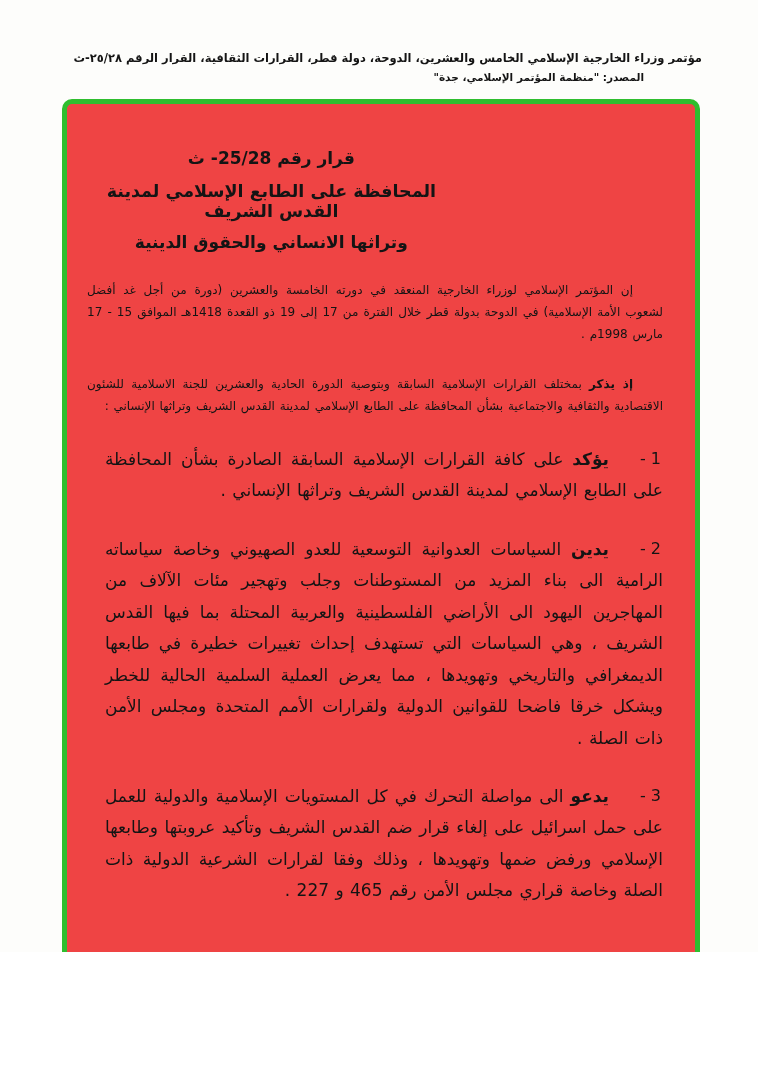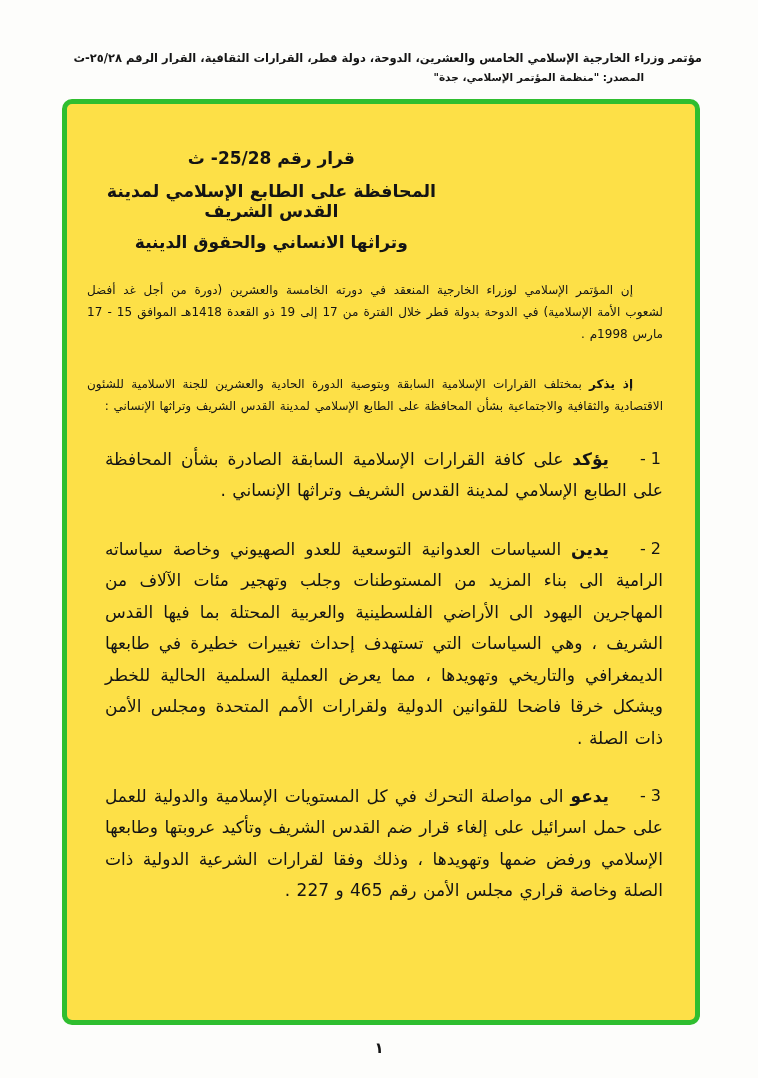--- a/index.html
+++ b/index.html
@@ -4,21 +4,21 @@
 <style>
   * { margin: 0; padding: 0; box-sizing: border-box; }
   html, body { background: #ffffff; }
   body {
     width: 758px; height: 1078px;
     font-family: "DejaVu Sans", sans-serif;
     color: #141414;
     overflow: hidden;
   }
   .page {
-    width: 758px; height: 1078px;
+    width: 758px; height: 952px;
     background: #fdfdfb;
     position: relative;
     overflow: hidden;
   }
 
   
   .scan-header {
     direction: rtl;
     text-align: right;
     padding: 50px 56px 0 36px;
@@ -38,21 +38,21 @@
 
   
   .doc-frame {
     direction: rtl;
     width: 638px;
     height: 926px;
     margin: 16px 58px 0 62px;
     border: 5px solid #2fbe2f;
     border-radius: 10px;
     padding: 44px 32px 18px 20px;
-    background: #fde047;
+    background: #ef4444;
   }
 
   
   .doc-title {
     width: 64%;
     margin-left: 0;
     margin-right: auto; 
     text-align: center;
     direction: rtl;
   }

